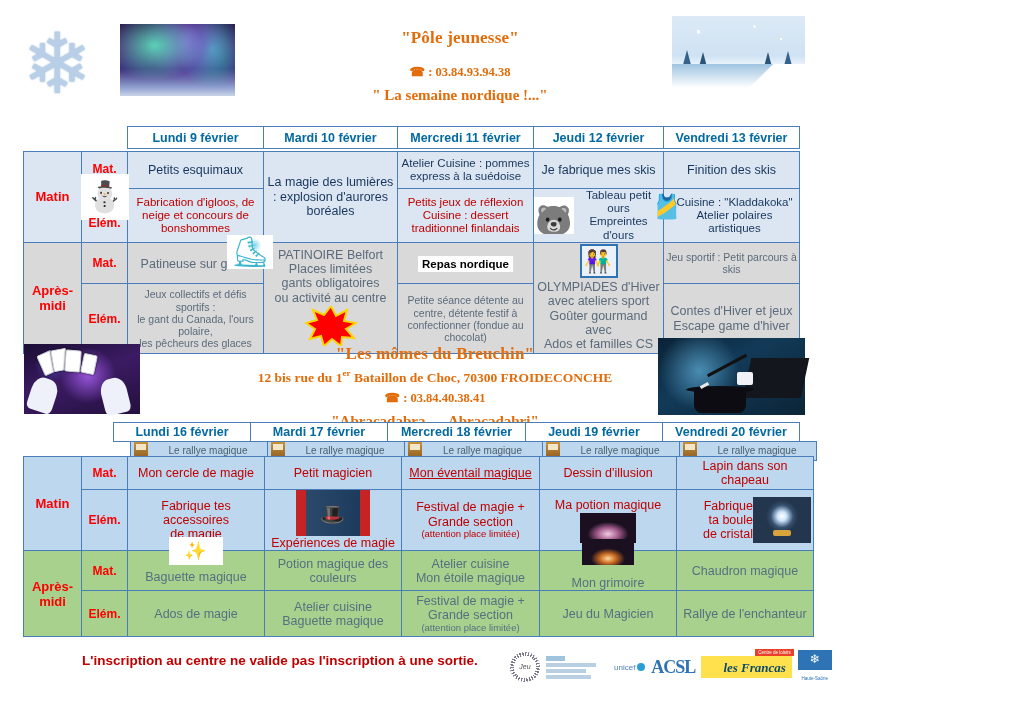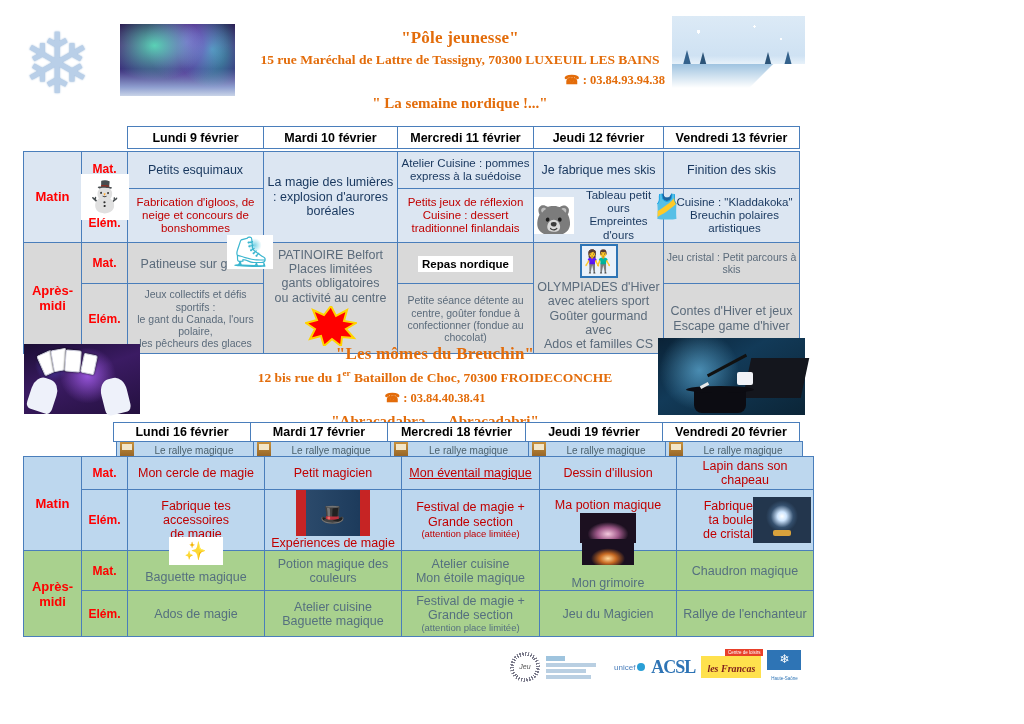--- a/index.html
+++ b/index.html
@@ -71,21 +71,21 @@
   .maghat .sleeve{position:absolute;background:#14161d;}
   .maghat .cuff{position:absolute;background:#f0f2f7;border-radius:2px;}
   .maghat .wand{position:absolute;background:#111;height:3px;transform:rotate(-28deg);}
   .maghat .wandtip{position:absolute;background:#e8e8e8;height:3px;width:9px;transform:rotate(-28deg);}
 
   
   table { border-collapse:collapse; position:absolute; table-layout:fixed; }
   td { border:1px solid #4a7ebb; vertical-align:middle; text-align:center;
        padding:1px 2px; }
 
-  .dayhdr { color:#000000; font-weight:bold; font-size:12.5px;
+  .dayhdr { color:#0369a1; font-weight:bold; font-size:12.5px;
             background:#ffffff; border:1px solid #4a7ebb; }
 
   .lbl-period { color:#FF0000; font-weight:bold; font-size:13px; }
   .lbl-sub    { color:#FF0000; font-weight:bold; font-size:12px; }
 
   .blue   { background:#DCE6F2; }
   .gray   { background:#D9D9D9; }
   .green  { background:#A9D18E; }
   .lblue  { background:#BDD7EE; }
 
@@ -170,21 +170,21 @@
   .logo-circ:after{content:"Jeu"; position:absolute; inset:0; font-size:7px;
     line-height:30px; text-align:center; color:#555; font-style:italic;}
   .logo-text{ font-size:5.5px; color:#5b7f9e; line-height:1.25;
               width:62px; letter-spacing:.1px;}
   .logo-unicef{ font-size:8px;color:#4a7ebb; display:flex;align-items:center;gap:2px;}
   .logo-unicef .dot{width:8px;height:8px;border-radius:50%;background:#2a9fd6;}
   .logo-acsl{ font-family:"Liberation Serif",serif; font-size:18px; color:#2E74B5;
               font-weight:bold; letter-spacing:-1px;}
   .logo-francas{ background:#FFE14D; padding:2px 6px; position:relative;}
   .logo-francas .fr{ font-family:"Liberation Serif",serif; font-style:italic;
-      font-size:10px; color:#7f1d1d; font-weight:bold; }
+      font-size:13px; color:#0c4a6e; font-weight:bold;margin-left:16px; }
   .logo-francas .tag{ position:absolute; right:-2px; top:-7px; background:#E8402A;
       color:#fff; font-size:4.5px; padding:1px 3px; white-space:nowrap;}
   .logo-dept{ width:34px;height:34px; background:linear-gradient(180deg,#2E74B5 0%,#2E74B5 58%,#ffffff 59%,#ffffff 100%);
       position:relative; }
   .logo-dept:after{content:"\2744"; position:absolute; left:0;right:0;top:2px;
       font-size:12px; text-align:center; color:#fff;}
   .logo-dept .nm{ position:absolute;left:0;right:0;bottom:3px; text-align:center;
       font-size:4.5px; color:#2E74B5; }
 </style>
 </head>
@@ -196,22 +196,21 @@
 
 <div class="winterscene" style="left:672px; top:16px; width:133px; height:88px;">
   <div class="tree" style="left:8px;  bottom:32%;"></div>
   <div class="tree" style="left:24px; bottom:30%; border-bottom-color:#2c5478;"></div>
   <div class="tree" style="right:10px;bottom:31%;"></div>
   <div class="tree" style="right:30px;bottom:29%; border-bottom-color:#2c5478;"></div>
 </div>
 
 <div class="org-head" style="left:255px; top:28px; width:410px;">
   <div class="org-title">"Pôle jeunesse"</div>
-  <div class="org-addr" style="margin-top:4px;">15 rue Maréchal de Lattre de Tassigny, 70300 LUXEUIL LES BAINS</div>
-  <div class="org-tel" style="margin-top:4px;text-align:right;">☎ : 03.84.93.94.38</div>
+  <div class="org-tel" style="margin-top:16px;">☎ : 03.84.93.94.38</div>
   <div class="org-slogan" style="margin-top:7px;">" La semaine nordique !..."</div>
 </div>
 
 <table style="left:127px; top:126px; width:672px;">
   <tbody>
       <tr>
     <td class="dayhdr" style="width:136px;height:22px;">Lundi 9 février</td>
     <td class="dayhdr" style="width:134px;">Mardi 10 février</td>
     <td class="dayhdr" style="width:136px;">Mercredi 11 février</td>
     <td class="dayhdr" style="width:130px;">Jeudi 12 février</td>
@@ -248,21 +247,21 @@
         <div class="txt-blue" style="flex:1;text-align:center;">
           <div>Tableau petit ours</div>
           <div>Empreintes d'ours</div>
         </div>
       </div>
     </td>
     <td class="blue" style="padding:0;position:relative;">
       <div class="thumb th-ski" style="position:absolute;left:-14px;top:-2px;z-index:3;"></div>
       <div class="txt-blue" style="text-align:center;padding-left:6px;">
         <div>Cuisine : "Kladdakoka"</div>
-        <div>Breuchin polaires artistiques</div>
+        <div>Atelier polaires artistiques</div>
       </div>
     </td>
   </tr>
 
   <tr>
     <td class="gray lbl-period" rowspan="2">Après-midi</td>
     <td class="gray lbl-sub" style="height:38px;">Mat.</td>
     <td class="gray" style="padding:0;position:relative;">
       <span class="txt-gray big">Patineuse sur glace</span>
       <div class="thumb th-skate" style="position:absolute;right:-10px;top:-8px;z-index:3;"></div>
@@ -282,35 +281,35 @@
       <span class="repas">Repas nordique</span>
     </td>
     <td class="gray" rowspan="2">
       <div class="thumb th-olymp" style="margin:0 auto 2px;"></div>
       <div class="txt-gray big">OLYMPIADES d'Hiver</div>
       <div class="txt-gray big">avec ateliers sport</div>
       <div class="txt-gray big">Goûter gourmand avec</div>
       <div class="txt-gray big">Ados et familles CS</div>
     </td>
     <td class="gray txt-gray">
-      <div>Jeu cristal :  Petit parcours à</div>
+      <div>Jeu sportif :  Petit parcours à</div>
       <div>skis</div>
     </td>
   </tr>
 
   <tr>
     <td class="gray lbl-sub" style="height:48px;">Elém.</td>
     <td class="gray txt-gray">
       <div>Jeux collectifs et défis sportifs :</div>
       <div>le gant du Canada, l'ours polaire,</div>
       <div>les pêcheurs des glaces</div>
     </td>
     <td class="gray txt-gray">
       <div>Petite séance détente au</div>
-      <div>centre,  goûter fondue à</div>
+      <div>centre,  détente festif à</div>
       <div>confectionner (fondue au</div>
       <div>chocolat)</div>
     </td>
     <td class="gray txt-gray">
       <div class="big">Contes d'Hiver et jeux</div>
       <div class="big">Escape game d'hiver</div>
     </td>
   </tr>
 </tbody>
   </table>
@@ -347,21 +346,21 @@
       <tr>
     <td class="dayhdr" style="width:137px;height:19px;margin-top:32px;">Lundi 16 février</td>
     <td class="dayhdr" style="width:137px;">Mardi 17 février</td>
     <td class="dayhdr" style="width:138px;">Mercredi 18 février</td>
     <td class="dayhdr" style="width:137px;">Jeudi 19 février</td>
     <td class="dayhdr" style="width:137px;">Vendredi 20 février</td>
   </tr>
 </tbody>
   </table>
 
-<table style="left:116px; top:441px; width:686px;">
+<table style="left:130px; top:441px; width:686px;">
   <tbody>
       <tr>
     <td class="lblue" style="width:137px;height:15px;padding:0 3px;">
       <div style="display:flex;align-items:center;gap:4px;">
         <span class="th-rallye"></span>
         <span class="txt-dgray" style="flex:1;text-align:center;font-size:10px;">Le rallye magique</span>
       </div>
     </td>
     <td class="lblue" style="width:137px;padding:0 3px;">
       <div style="display:flex;align-items:center;gap:4px;">
@@ -469,20 +468,21 @@
       <div>Grande section</div>
       <div style="font-size:9.5px;">(attention place limitée)</div>
     </td>
     <td class="green txt-graysm big">Jeu du Magicien</td>
     <td class="green txt-graysm big">Rallye de l'enchanteur</td>
   </tr>
 </tbody>
   </table>
 
 <div class="footer-txt" style="left:30px; top:651px; width:500px;">
+  <div>L'inscription au centre ne valide pas l'inscription à une sortie.</div>
 </div>
 
 <div class="logos" style="left:510px; top:650px;">
   <div class="logo-circ"></div>
   <div class="logo-text">
     <div style="height:5px;background:linear-gradient(90deg,#9fc4de 0 30%,transparent 30%);"></div>
     <div style="height:4px;margin-top:2px;background:#b9cfe2;width:80%;"></div>
     <div style="height:4px;margin-top:2px;background:#b9cfe2;width:64%;"></div>
     <div style="height:4px;margin-top:2px;background:#b9cfe2;width:72%;"></div>
   </div>

